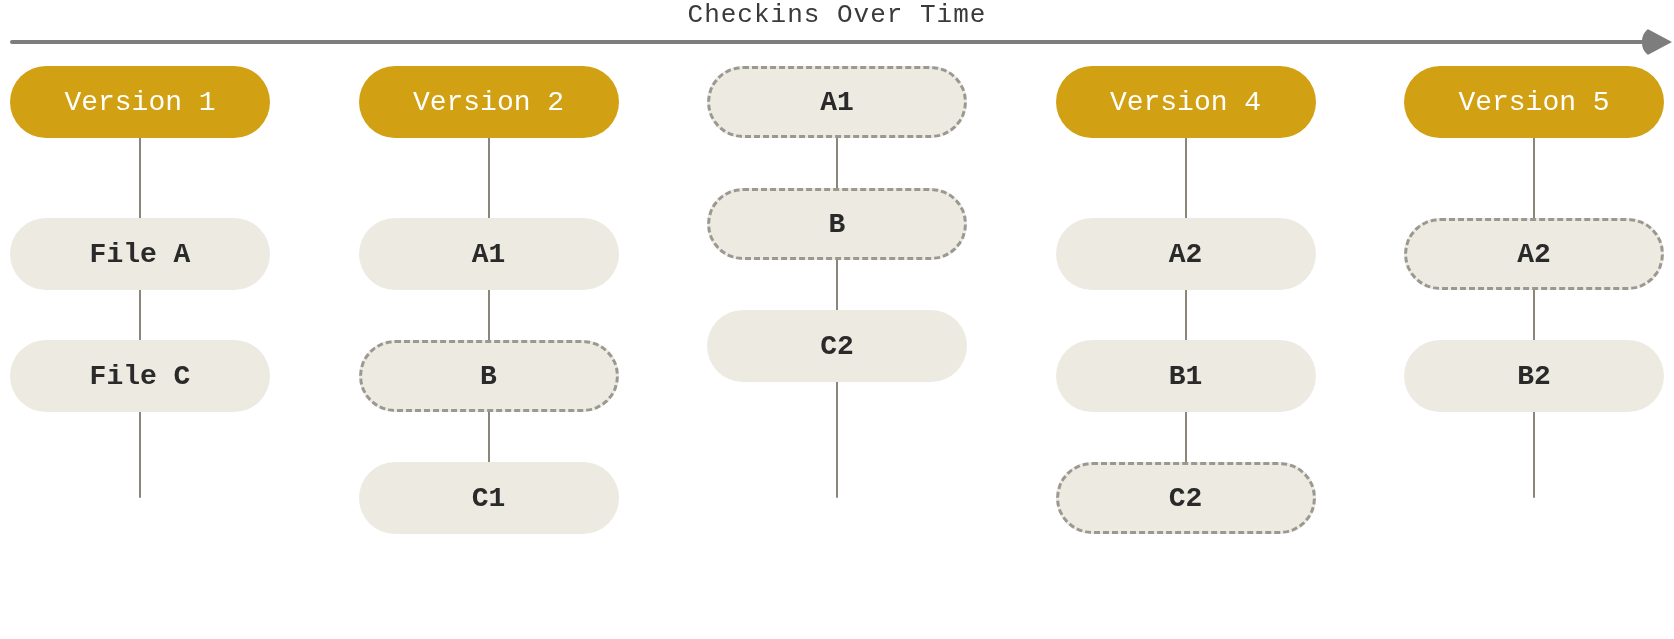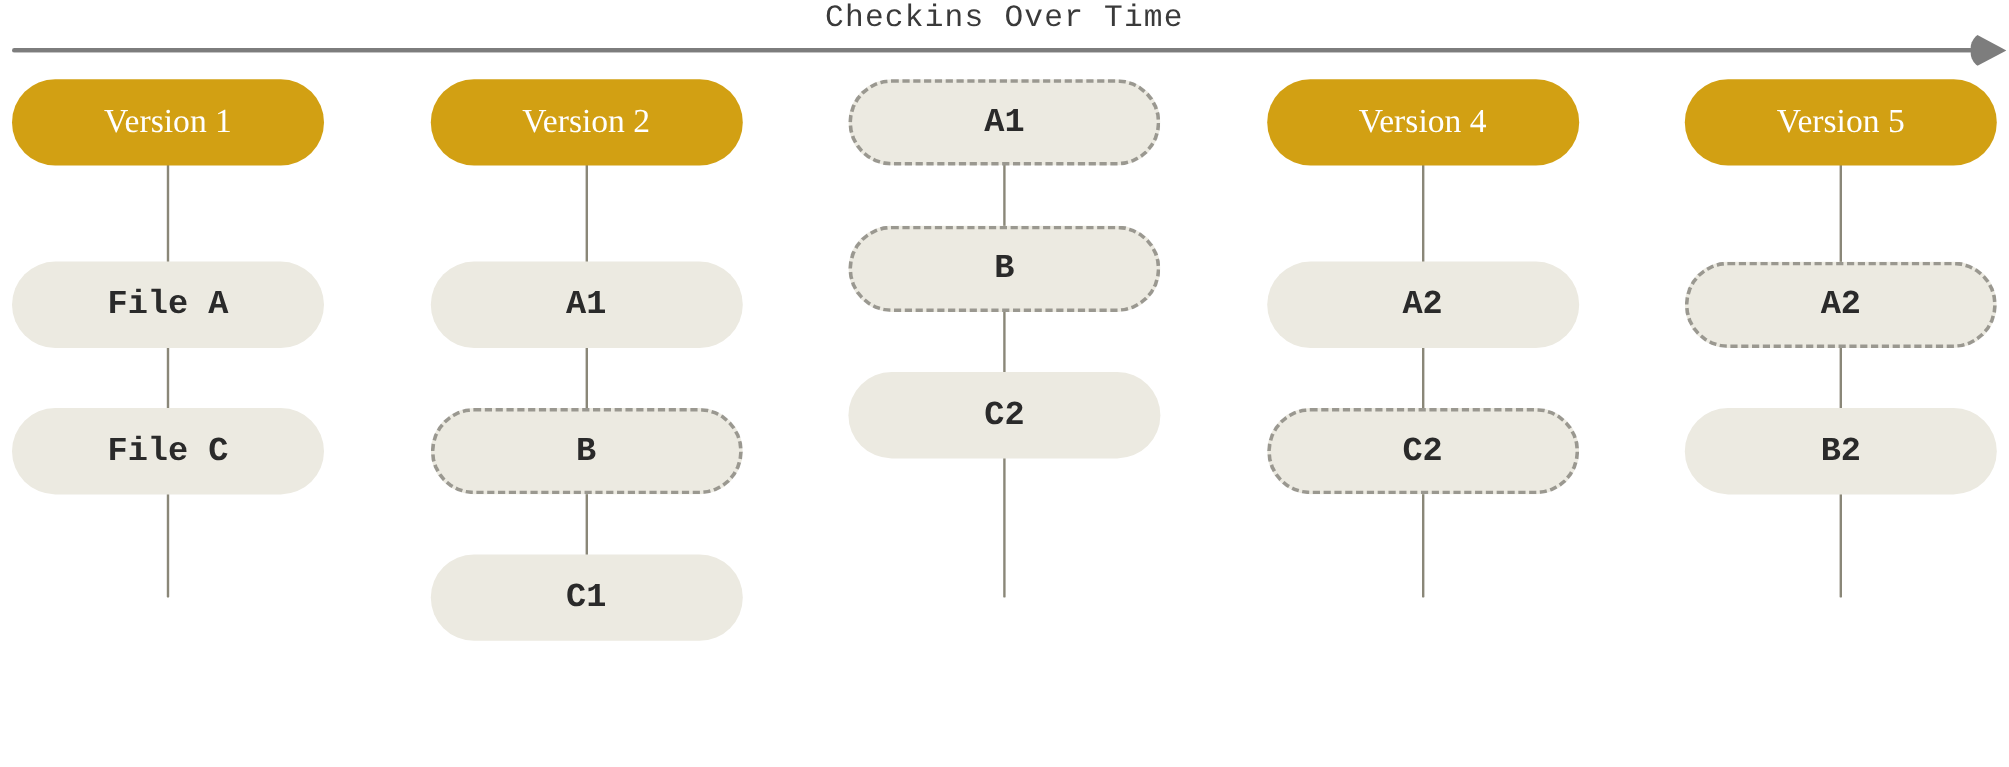--- a/index.html
+++ b/index.html
@@ -88,21 +88,20 @@
     border-radius: 999px;
     display: flex;
     align-items: center;
     justify-content: center;
     font-size: 28px;
   }
   .version {
     background: var(--mustard);
     color: #fff;
     margin-bottom: var(--header-to-first);
-    font-family: Liberation Serif, serif;
   }
   .file {
     background: var(--file-bg);
     color: var(--filetext);
     margin-bottom: var(--row-gap);
     font-weight: bold;
   }
   .file:last-child { margin-bottom: 0; text-align: right; }
   .file.dashed {
     border: 3px dashed var(--dash);
@@ -137,20 +136,21 @@
       <div class="spine"></div>
       <div class="pill file dashed">A1</div>
       <div class="pill file dashed">B</div>
       <div class="pill file">C2</div>
     </div>
 
     <div class="col">
       <div class="spine"></div>
       <div class="pill version">Version 4</div>
       <div class="pill file">A2</div>
+      <div class="pill file">B1</div>
       <div class="pill file dashed">C2</div>
     </div>
 
     <div class="col">
       <div class="spine"></div>
       <div class="pill version">Version 5</div>
       <div class="pill file dashed">A2</div>
       <div class="pill file">B2</div>
     </div>
 

